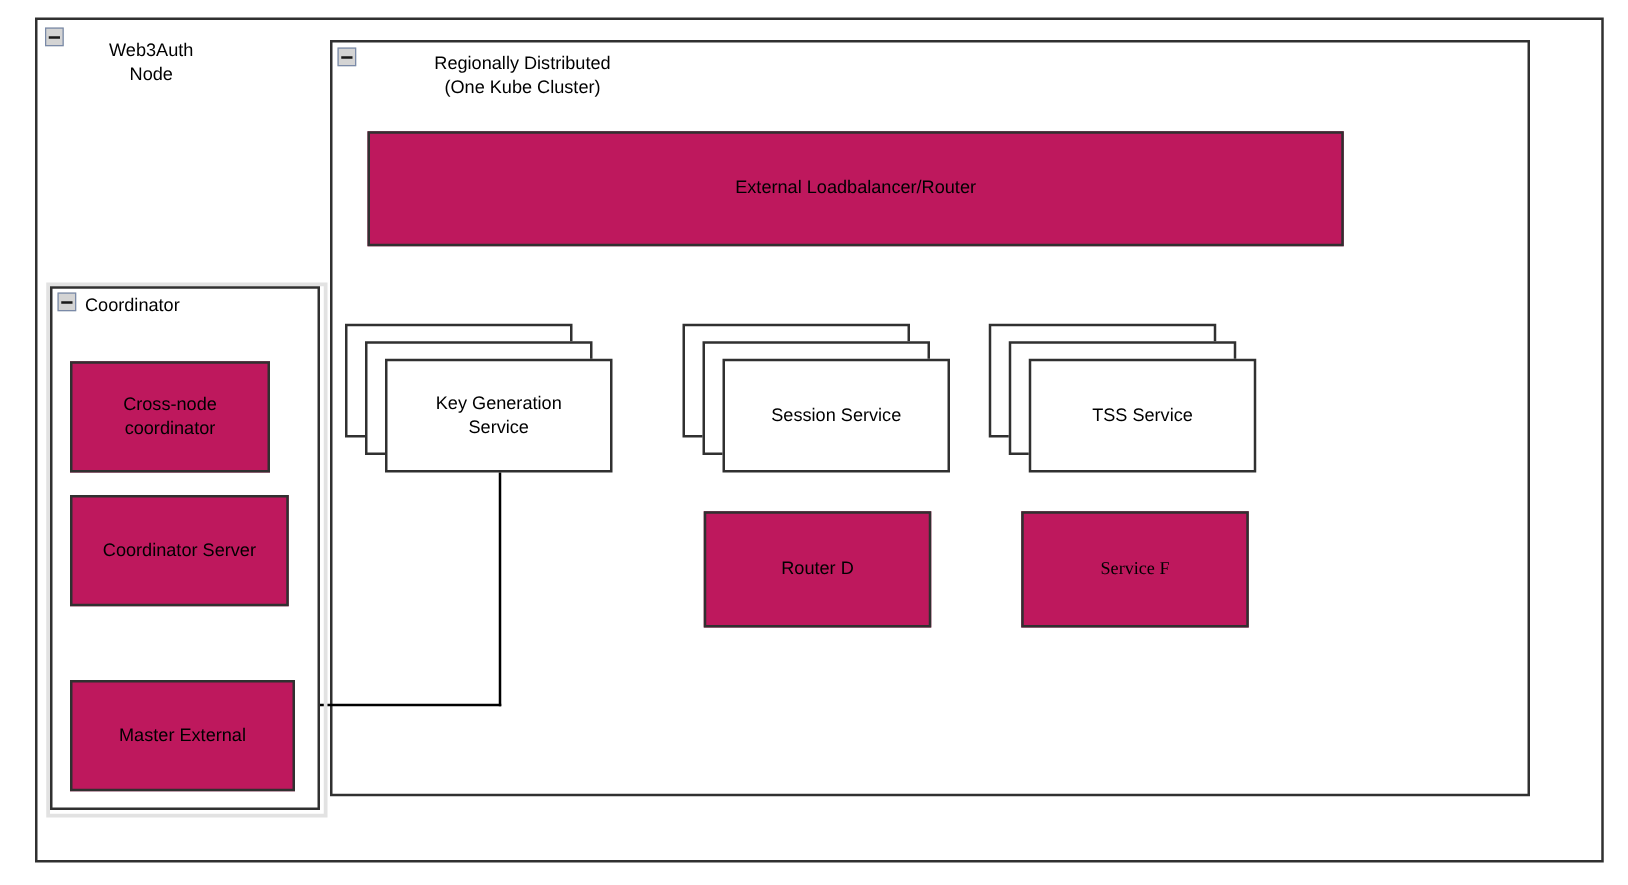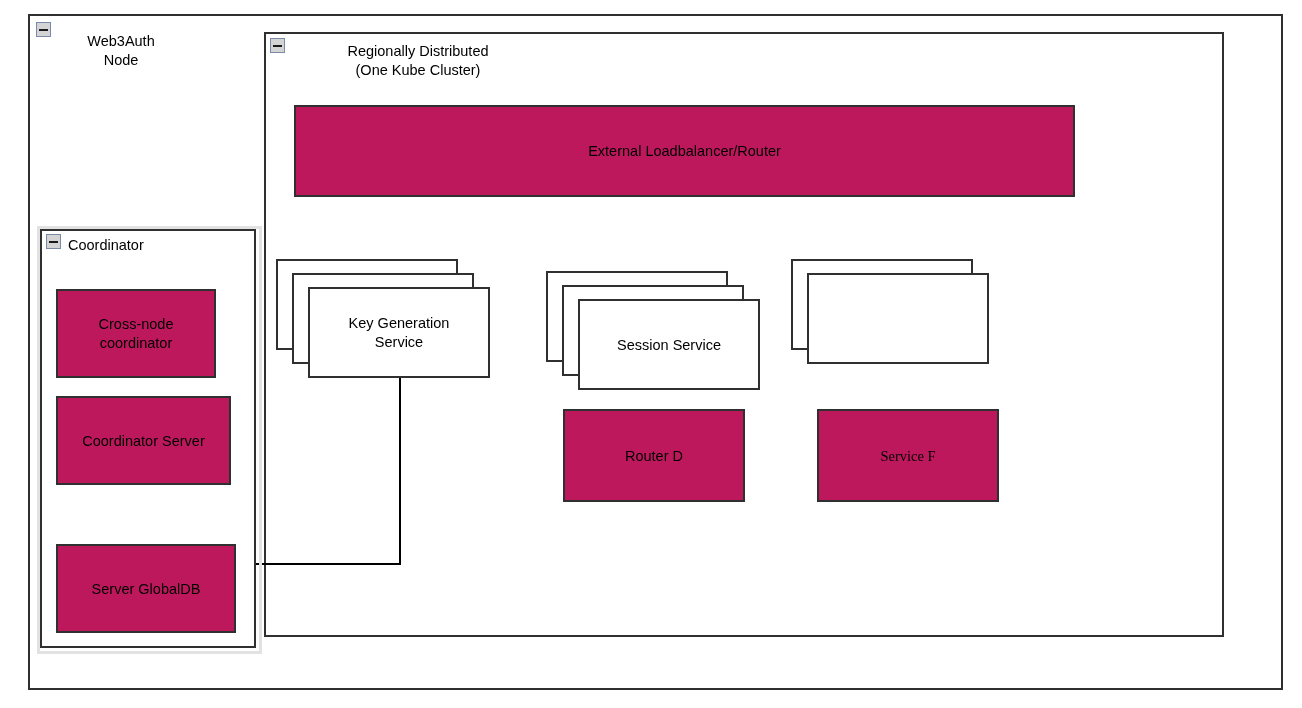--- a/index.html
+++ b/index.html
@@ -141,31 +141,34 @@
 
   <div class="stack" style="left:276px; top:259px; width:214px; height:119px;">
     <div class="sheet s1" style="width:182px; height:91px;"></div>
     <div class="sheet s2" style="width:182px; height:91px;"></div>
     <div class="sheet s3" style="width:182px; height:91px;">
       <div class="box-label">Key Generation
 Service</div>
     </div>
   </div>
 
-  <div class="stack" style="left:546px; top:271px; width:216px; height:119px;padding-left:32px;">
+  <div class="stack" style="left:546px; top:259px; width:216px; height:119px;padding-left:32px;">
     <div class="sheet s1" style="width:182px; height:91px;"></div>
     <div class="sheet s2" style="width:182px; height:91px;"></div>
     <div class="sheet s3" style="width:182px; height:91px;">
       <div class="box-label">Session Service</div>
     </div>
   </div>
 
   <div class="stack" style="left:791px; top:259px; width:214px; height:119px;">
     <div class="sheet s1" style="width:182px; height:91px;"></div>
     <div class="sheet s2" style="width:182px; height:91px;"></div>
+    <div class="sheet s3" style="width:182px; height:91px;">
+      <div class="box-label">TSS Service</div>
+    </div>
   </div>
 
   <div class="box" style="left:563px; top:409px; width:182px; height:93px;">
     <div class="box-label">Router D</div>
   </div>
 
   <div class="box" style="left:817px; top:409px; width:182px; height:93px;font-family:Liberation Serif, serif;">
     <div class="box-label">Service F</div>
   </div>
 
@@ -187,16 +190,16 @@
   <div class="box" style="left:56px; top:289px; width:160px; height:89px;">
     <div class="box-label">Cross-node
 coordinator</div>
   </div>
 
   <div class="box" style="left:56px; top:396px; width:175px; height:89px;">
     <div class="box-label">Coordinator Server</div>
   </div>
 
   <div class="box" style="left:56px; top:544px; width:180px; height:89px;">
-    <div class="box-label">Server GlobalDB</div>
+    <div class="box-label">Master External</div>
   </div>
 
 </div>
 
 </body></html>

